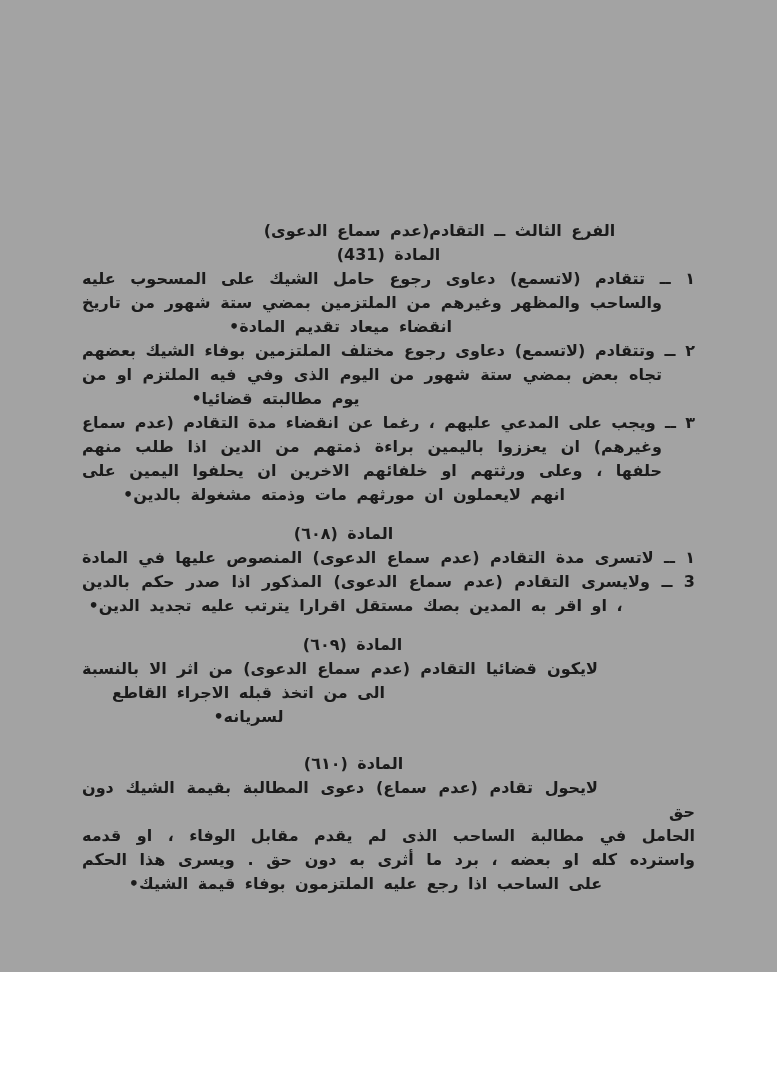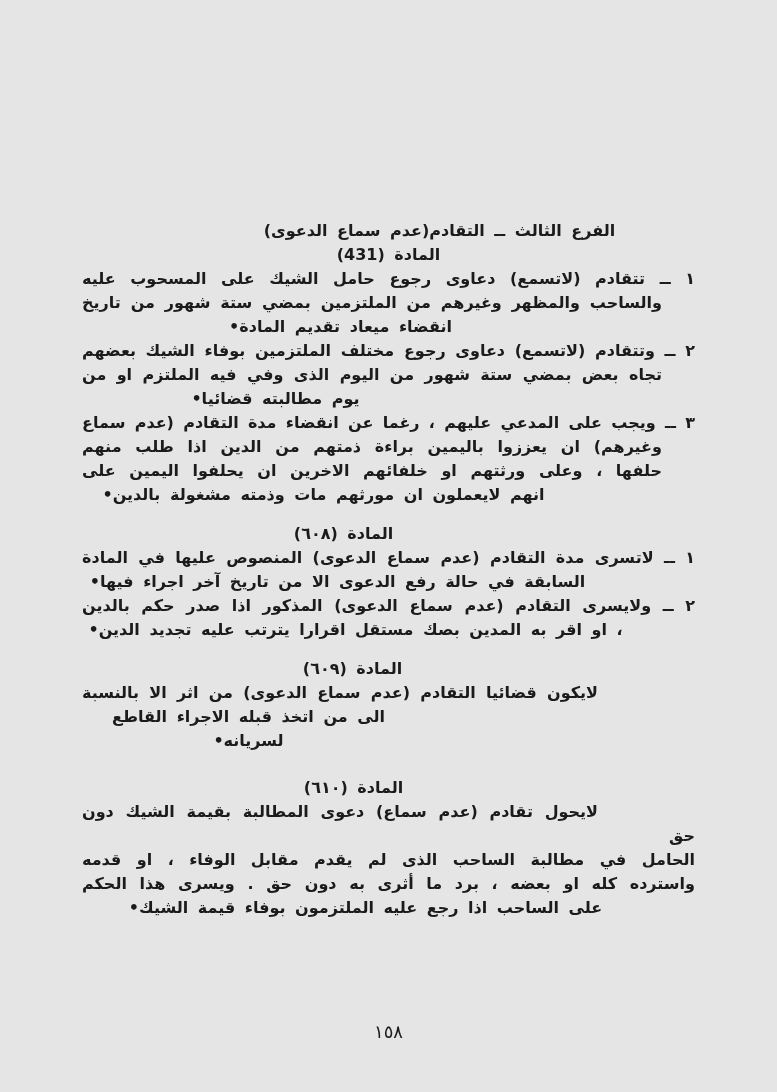--- a/index.html
+++ b/index.html
@@ -3,22 +3,22 @@
 <meta charset="utf-8">
 <style>
   html,body{margin:0;padding:0;}
   body{
     width:777px;height:1092px;
     background:#ffffff;
     font-family:"DejaVu Sans",sans-serif;
   }
   .page{
     position:relative;
-    width:777px;height:1092px;
-    background:#e5e5e5;
+    width:777px;height:972px;
+    background:#a3a3a3;
     overflow:hidden;
     color:#1b1b1b;
     font-weight:700;
   }
   .column{
     position:absolute;
     top:219px;left:82px;
     width:613px;
     direction:rtl;
   }
@@ -43,21 +43,21 @@
   .ind{text-indent:97px;}
   .last{
     text-align:center;
     word-spacing:4px;
   }
   
   .sh46{margin-right:46px;}
   .sh66{margin-right:66px;}
   .sh96{margin-right:96px;}
   .sh102{margin-right:102px;}
-  .sh130{margin-right:130px;}
+  .sh130{margin-right:130px;text-align:right;}
   .sh226{margin-right:226px;}
   .sh280{margin-right:280px;}
   .sh70{margin-right:70px;}
   .sh72{margin-right:72px;}
   .sh90{margin-right:90px;}
   .shl82{margin-left:82px;margin-right:-20px;}
   .mt15{margin-top:15px;}
   .mt23{margin-top:23px;}
   .pagenum{
     position:absolute;
@@ -87,22 +87,21 @@
     <div class="ln just">٢ ــ وتتقادم (لاتسمع) دعاوى رجوع مختلف الملتزمين بوفاء الشيك بعضهم</div>
     <div class="ln just cont">تجاه بعض بمضي ستة شهور من اليوم الذى وفي فيه الملتزم او من</div>
     <div class="ln last sh226">يوم مطالبته قضائيا•</div>
     <div class="ln just">٣ ــ ويجب على المدعي عليهم ، رغما عن انقضاء مدة التقادم (عدم سماع</div>
     <div class="ln just cont">وغيرهم) ان يعززوا باليمين براءة ذمتهم من الدين اذا طلب منهم</div>
     <div class="ln just cont">حلفها ، وعلى ورثتهم او خلفائهم الاخرين ان يحلفوا اليمين على</div>
     <div class="ln last sh130">انهم لايعملون ان مورثهم مات وذمته مشغولة بالدين•</div>
 
     <div class="h mt15 sh90">المادة (٦٠٨)</div>
     <div class="ln just">١ ــ لاتسرى مدة التقادم (عدم سماع الدعوى) المنصوص عليها في المادة</div>
-    <div class="ln last sh102">السابقة في حالة رفع الدعوى الا من تاريخ آخر اجراء فيها•</div>
-    <div class="ln just">٢ ــ ولايسرى التقادم (عدم سماع الدعوى) المذكور اذا صدر حكم بالدين</div>
+    <div class="ln just">3 ــ ولايسرى التقادم (عدم سماع الدعوى) المذكور اذا صدر حكم بالدين</div>
     <div class="ln last sh66">، او اقر به المدين بصك مستقل اقرارا يترتب عليه تجديد الدين•</div>
 
     <div class="h mt15 sh72">المادة (٦٠٩)</div>
     <div class="ln just ind">لايكون قضائيا التقادم (عدم سماع الدعوى) من اثر الا بالنسبة</div>
     <div class="ln last sh280">الى من اتخذ قبله الاجراء القاطع لسريانه•</div>
 
     <div class="h mt23 sh70">المادة (٦١٠)</div>
     <div class="ln just ind">لايحول تقادم (عدم سماع) دعوى المطالبة بقيمة الشيك دون حق</div>
     <div class="ln just">الحامل في مطالبة الساحب الذى لم يقدم مقابل الوفاء ، او قدمه</div>
     <div class="ln just">واسترده كله او بعضه ، برد ما أثرى به دون حق . ويسرى هذا الحكم</div>

